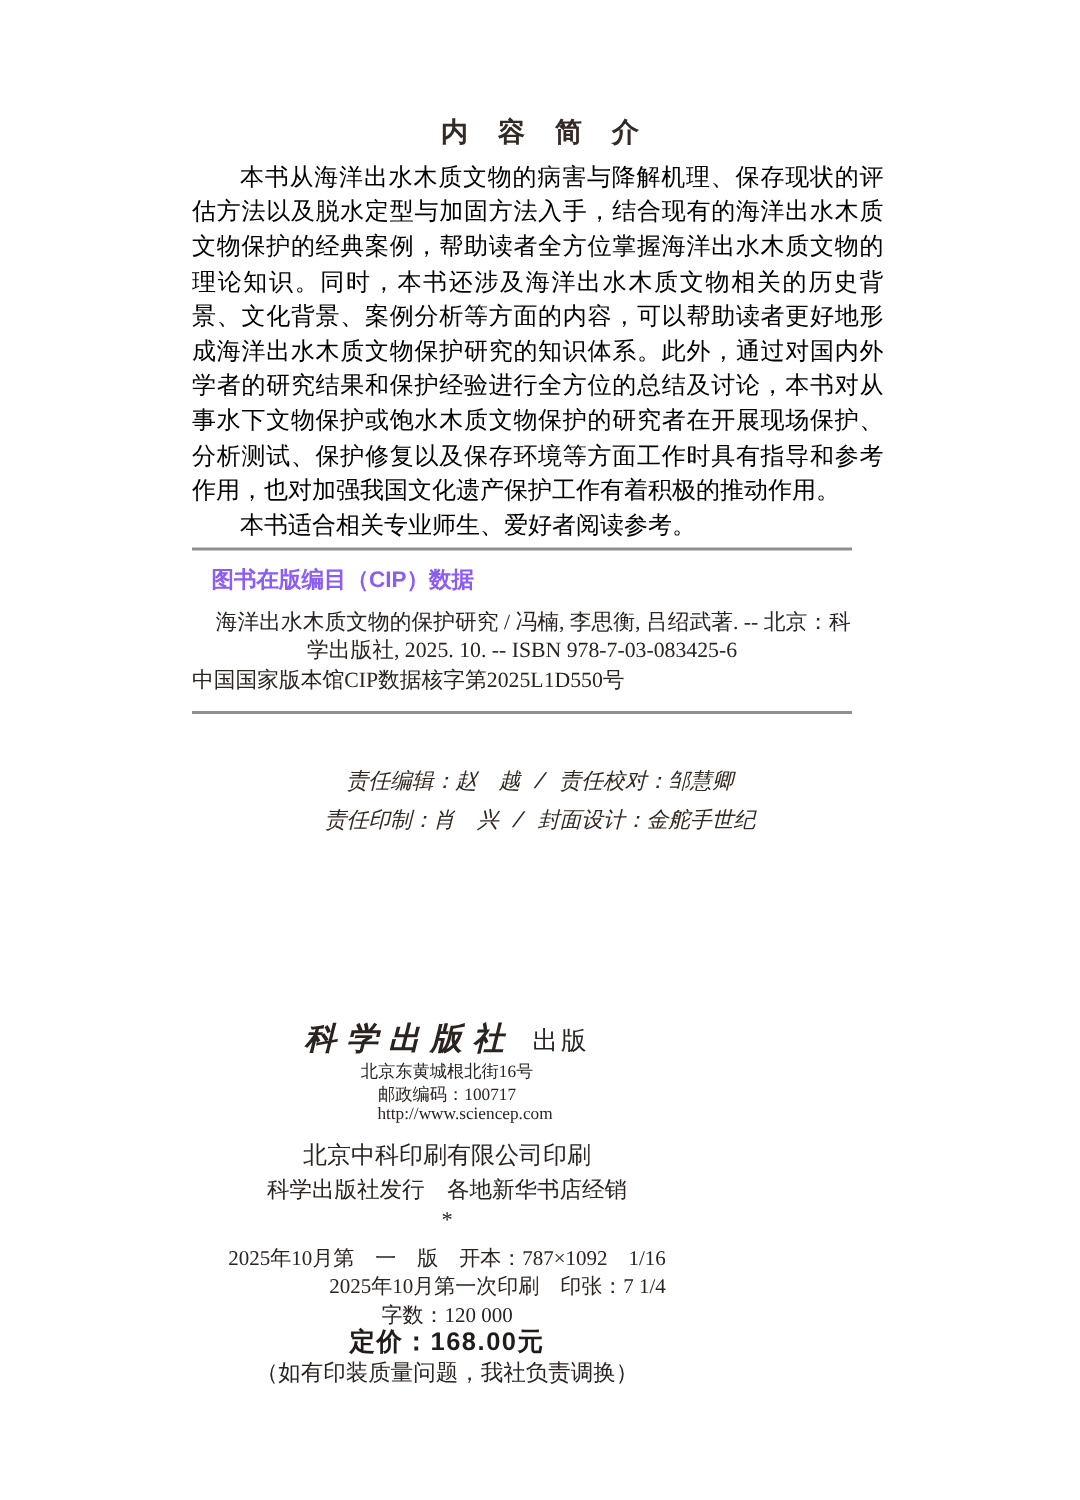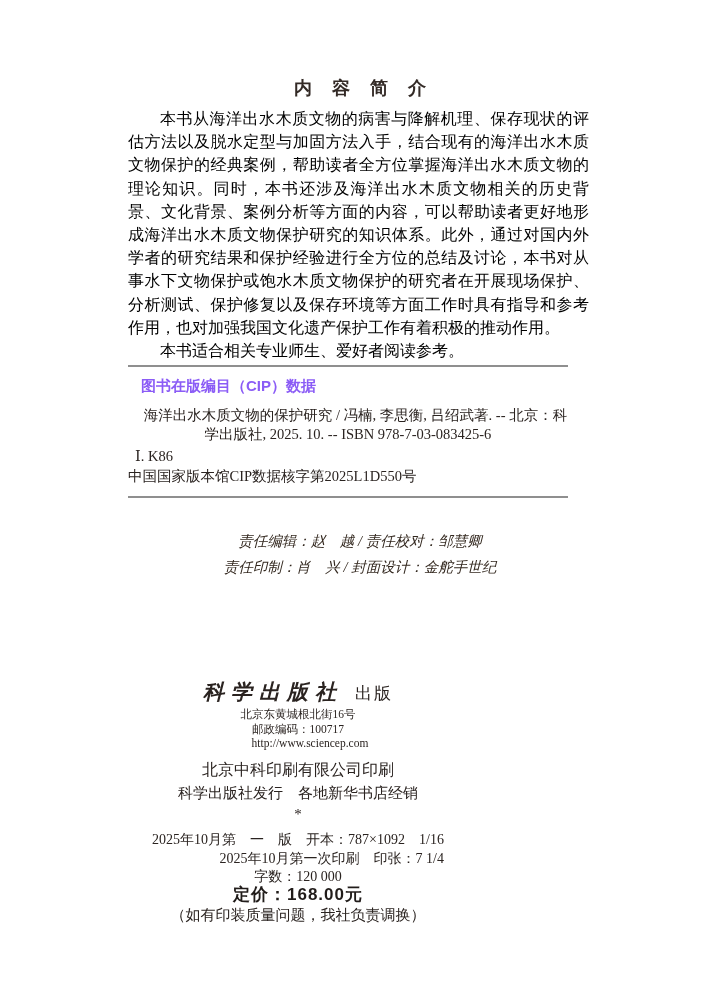--- a/index.html
+++ b/index.html
@@ -46,25 +46,26 @@
   .cip-entry {
     font-size: 14.5px; line-height: 18.5px;
     text-indent: 15px;
     text-align: center;
   }
   .cip-class { font-size: 14.5px; line-height: 18px; margin: 4px 0 0 7px; }
   .cip-record { font-size: 14.5px; line-height: 18px; margin: 2px 0 0 0; }
 
   
   .credits {
-    top: 529px; left: 0; width: 720px;
+    top: 510px; left: 0; width: 720px;
     text-align: center;
     font-style: italic;
     font-size: 14.5px; line-height: 25.5px;
     color: #33281f;
+    font-family: Liberation Mono, monospace;
   }
 
   
   .centerline { left: 0; width: 596px; text-align: center; }
   .pub-logo-line { top: 678px; }
   .pub-logo {
     font-size: 21px; font-weight: bold; font-style: italic;
     letter-spacing: 7px;
     color: #2a2320;
   }
@@ -99,21 +100,20 @@
 </h1>
 
 <div class="abs intro-body">
   <p>本书从海洋出水木质文物的病害与降解机理、保存现状的评估方法以及脱水定型与加固方法入手，结合现有的海洋出水木质文物保护的经典案例，帮助读者全方位掌握海洋出水木质文物的理论知识。同时，本书还涉及海洋出水木质文物相关的历史背景、文化背景、案例分析等方面的内容，可以帮助读者更好地形成海洋出水木质文物保护研究的知识体系。此外，通过对国内外学者的研究结果和保护经验进行全方位的总结及讨论，本书对从事水下文物保护或饱水木质文物保护的研究者在开展现场保护、分析测试、保护修复以及保存环境等方面工作时具有指导和参考作用，也对加强我国文化遗产保护工作有着积极的推动作用。</p>
   <p>本书适合相关专业师生、爱好者阅读参考。</p>
 </div>
 
 <div class="abs cip-box">
   <div class="cip-heading">图书在版编目（CIP）数据</div>
   <div class="cip-entry">海洋出水木质文物的保护研究 / 冯楠, 李思衡, 吕绍武著. -- 北京：科学出版社, 2025. 10. -- ISBN 978-7-03-083425-6</div>
-  <div class="cip-class">Ⅰ. K86</div>
   <div class="cip-record">中国国家版本馆CIP数据核字第2025L1D550号</div>
 </div>
 
 <div class="abs credits">
   <div>责任编辑：赵　越 / 责任校对：邹慧卿</div>
   <div>责任印制：肖　兴 / 封面设计：金舵手世纪</div>
 </div>
 
 <div class="abs centerline pub-logo-line">
   <span class="pub-logo">科学出版社</span>

